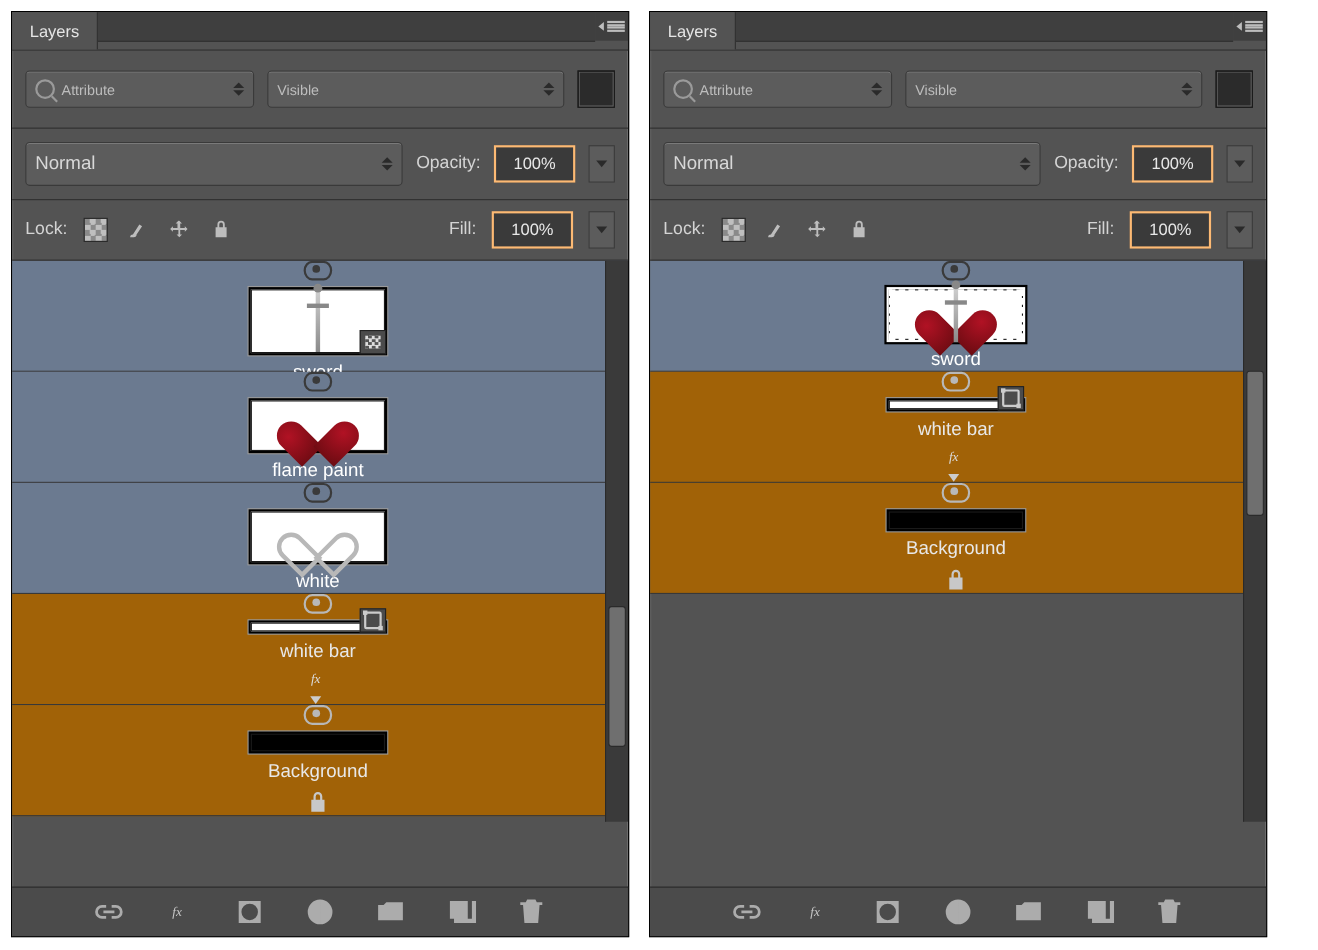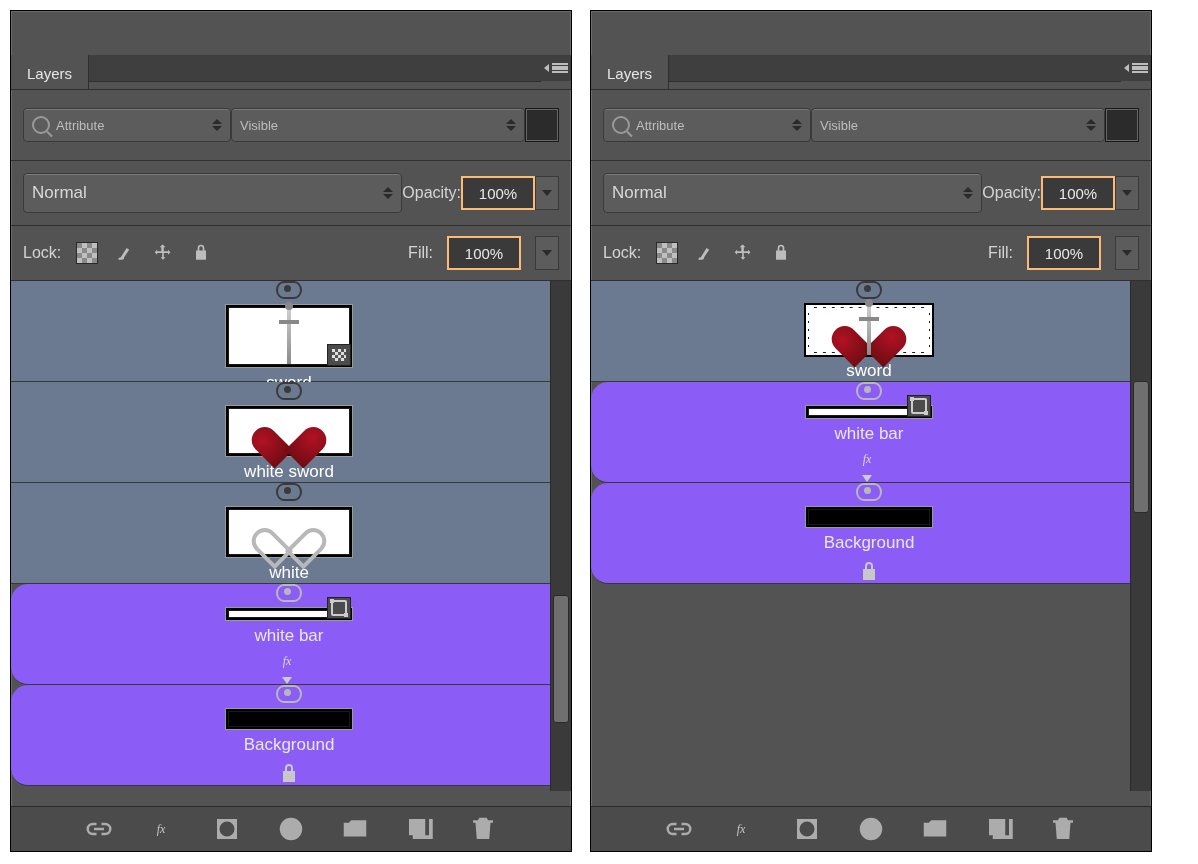--- a/index.html
+++ b/index.html
@@ -21,21 +21,20 @@
     flex-direction: column;
     height: 840px;
   }
   .panel-header {
     background: #535353;
     height: 34px;
     display: flex;
     align-items: flex-start;
     border-bottom: 1px solid #2f2f2f;
     position: relative;
-    margin-top: 44px;
   }
   .tab {
     background: #535353;
     color: #e6e6e6;
     padding: 8px 16px 6px 16px;
     font-size: 15px;
     border-right: 1px solid #2f2f2f;
     height: 34px;
     box-sizing: border-box;
     display: flex;
@@ -61,20 +60,21 @@
   }
   .menu-icon span { height:2px; background:#bdbdbd; display:block; }
   .menu-tri {
     width:0;height:0;border-top:4px solid transparent;border-bottom:4px solid transparent;border-right:5px solid #bdbdbd;margin-right:3px;
   }
 
   .row {
     display: flex;
     align-items: center;
     padding: 12px 12px;
+    gap: 12px;
     border-bottom: 1px solid #2f2f2f;
   }
   .filter-row { padding: 18px 12px; }
   .dropdown {
     background: #5c5c5c;
     border: 1px solid #3a3a3a;
     box-shadow: inset 0 1px 0 #7a7a7a;
     height: 32px;
     display: flex;
     align-items: center;
@@ -116,21 +116,21 @@
   }
   .brush svg, .move svg, .lock svg { width:20px; height:20px; }
 
   .layers-area { flex:1; overflow:hidden; position:relative; }
   .layers-list { display:flex; flex-direction:column; }
   .layer {
     display:flex; align-items:center; height:100px; border-bottom:1px solid #383838;
     padding: 0 8px 0 4px; gap: 8px; flex-direction: column;
   }
   .layer.selected { background:#6b7a90; color:#fff; }
-  .layer.normal { background:#8b5cf6;border-radius:17px; }
+  .layer.normal { background:#a16207; }
   .vis-eye { width:36px; display:flex; justify-content:center; }
   .eye {
     width:22px;height:14px;border:2px solid #b8b8b8;border-radius:60% / 100%;position:relative;
   }
   .eye::after{content:"";position:absolute;width:7px;height:7px;background:#b8b8b8;border-radius:50%;top:2px;left:6px;}
   .selected .eye{border-color:#3a3a3a;}
   .selected .eye::after{background:#3a3a3a;}
   .thumb {
     width:120px;height:80px;background:#fff;border:1px solid #1a1a1a;position:relative;display:flex;align-items:center;justify-content:center;
     box-shadow: 0 0 0 2px #000, 0 0 0 3px #9a9a9a;
@@ -280,21 +280,21 @@
           <span class="fx">fx</span>
           <div class="collapse-tri"></div>
         </div>
         <div class="layer selected">
           <div class="vis-eye">
             <div class="eye"></div>
           </div>
           <div class="thumb">
             <div class="heart red"></div>
           </div>
-          <span class="layer-name">white sword</span>
+          <span class="layer-name">flame paint</span>
         </div>
         <div class="layer selected">
           <div class="vis-eye">
             <div class="eye"></div>
           </div>
           <div class="thumb">
             <div class="heart outline"></div>
           </div>
           <span class="layer-name">white</span>
         </div>

